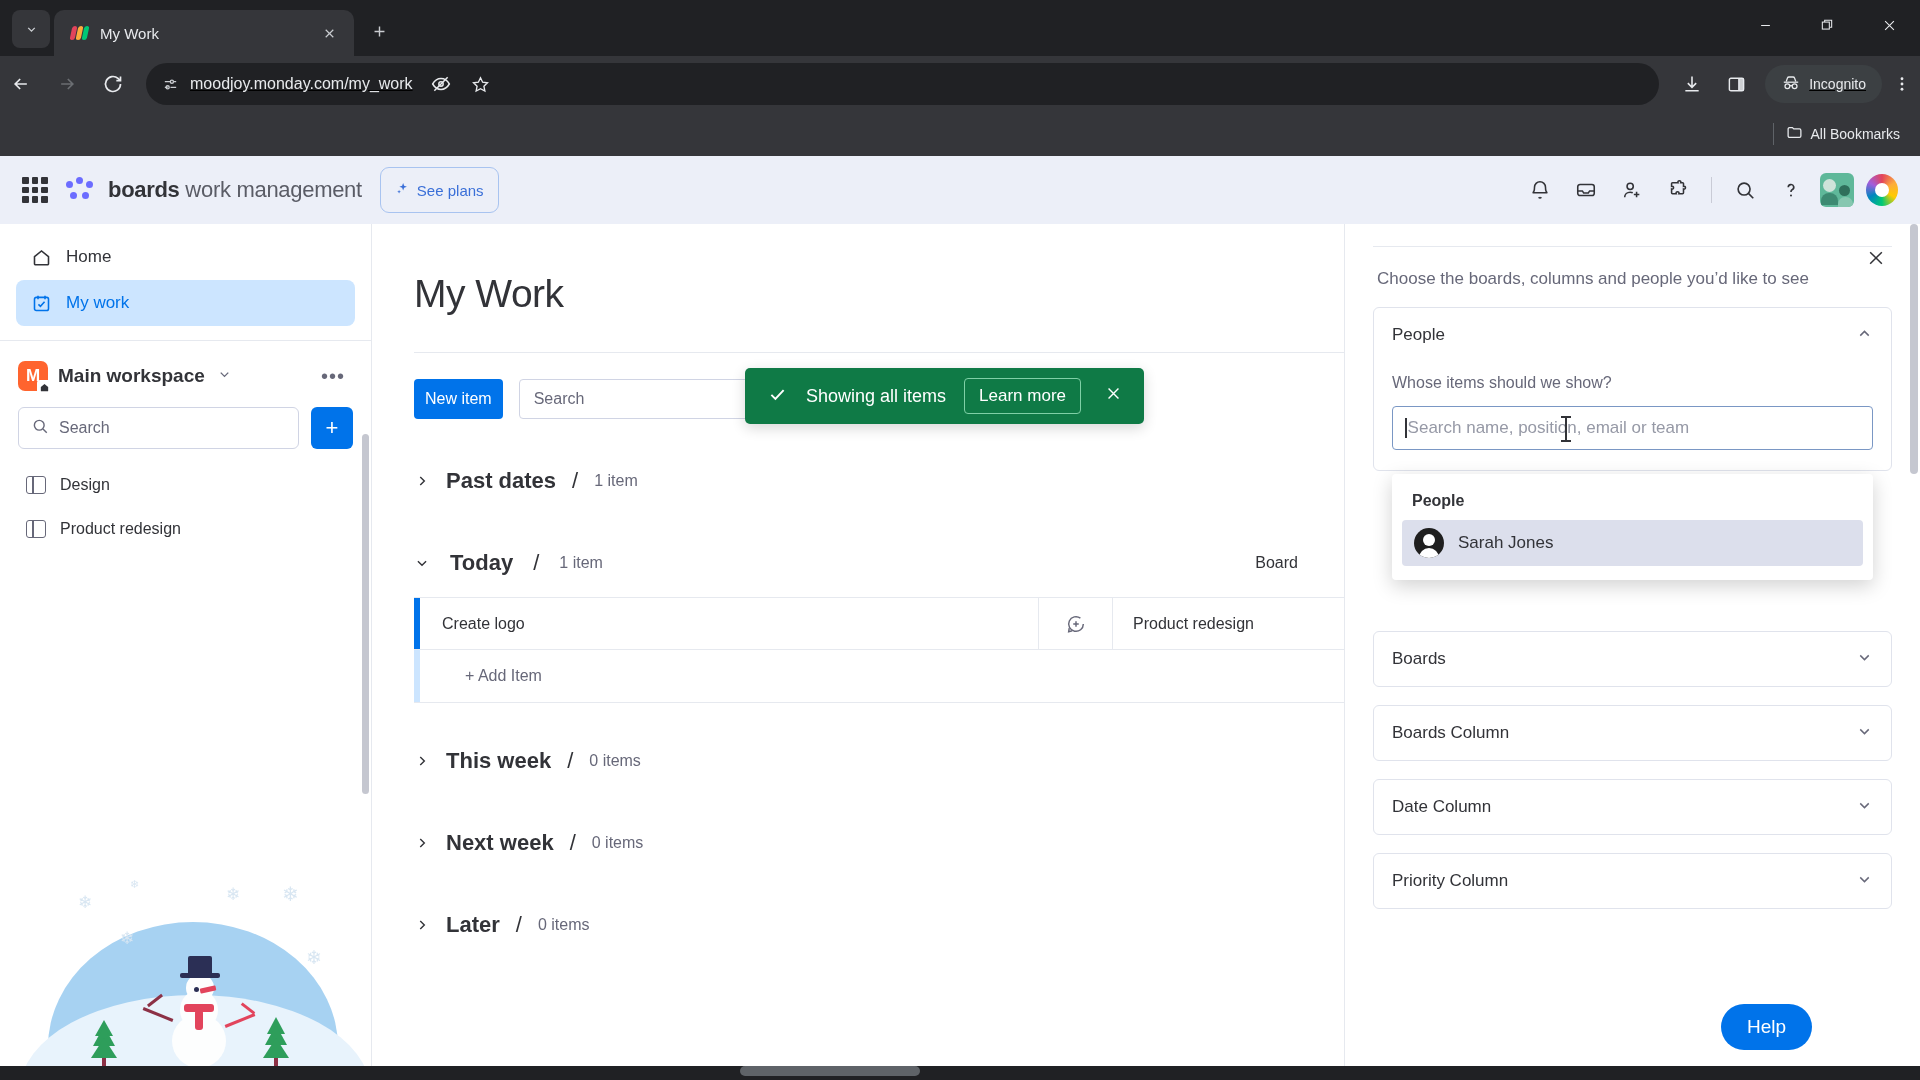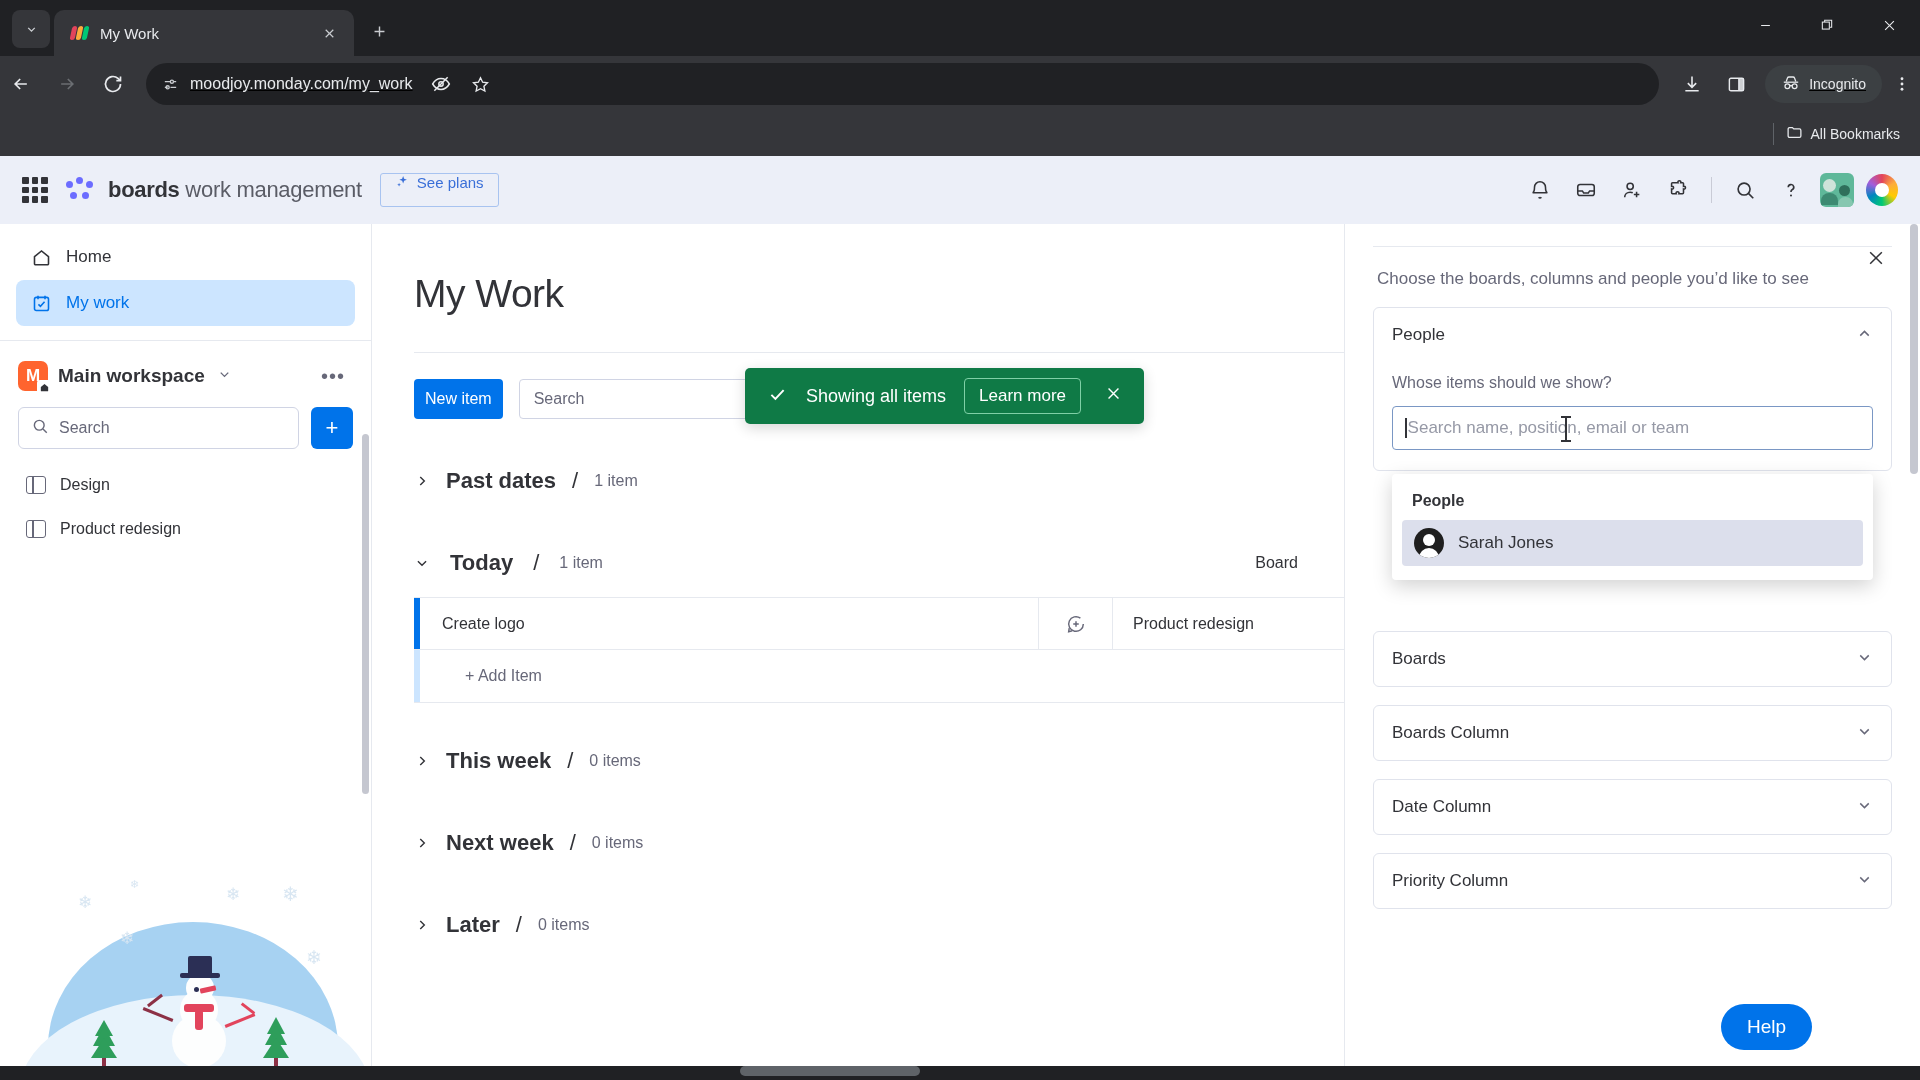--- a/index.html
+++ b/index.html
@@ -97,22 +97,22 @@
   .apps-grid { width:26px; height:26px; display:grid; grid-template-columns:repeat(3,1fr);
     grid-template-rows:repeat(3,1fr); gap:3px; }
   .apps-grid i { background:#323338; border-radius:1px; display:block; }
   .mlogo { display:flex; align-items:center; gap:12px; }
   .mlogo-dots { width:30px; height:26px; position:relative; }
   .mlogo-dots span { position:absolute; border-radius:50%; background:#6c6cff; }
   .brand { font-size:22px; color:#323338; letter-spacing:-0.3px; }
   .brand b { font-weight:700; }
   .brand span { font-weight:400; color:#5a5c66; }
   .see-plans {
-    height:34px; border:1px solid #a8c3f0; border-radius:3px;
-    display:flex; align-items:flex-start; gap:7px; padding: 0 14px;
+    height:46px; border:1px solid #a8c3f0; border-radius:9px;
+    display:flex; align-items:center; gap:7px; padding: 0 14px;
     color:#3a6fd8; font-size:15px; background:transparent;
   }
   .mheader-right { margin-left:auto; display:flex; align-items:center; gap:12px; }
   .hico { width:34px; height:34px; display:flex; align-items:center; justify-content:center;
     color:#323338; }
   .h-sep { width:1px; height:26px; background:#c9cbd6; margin: 0 4px; }
   .avatar-photo { width:34px; height:34px; border-radius:6px; background:#5fb89a; position:relative; overflow:hidden; }
   .avatar-photo .h1 { position:absolute; width:13px;height:13px;border-radius:50%;background:#cfe3da; left:3px; top:6px;}
   .avatar-photo .h2 { position:absolute; width:11px;height:11px;border-radius:50%;background:#2f6f5b; left:19px; top:12px;}
   .avatar-photo .b1 { position:absolute; width:17px;height:12px;border-radius:8px 8px 0 0;background:#3d8a72; left:1px; top:20px;}

